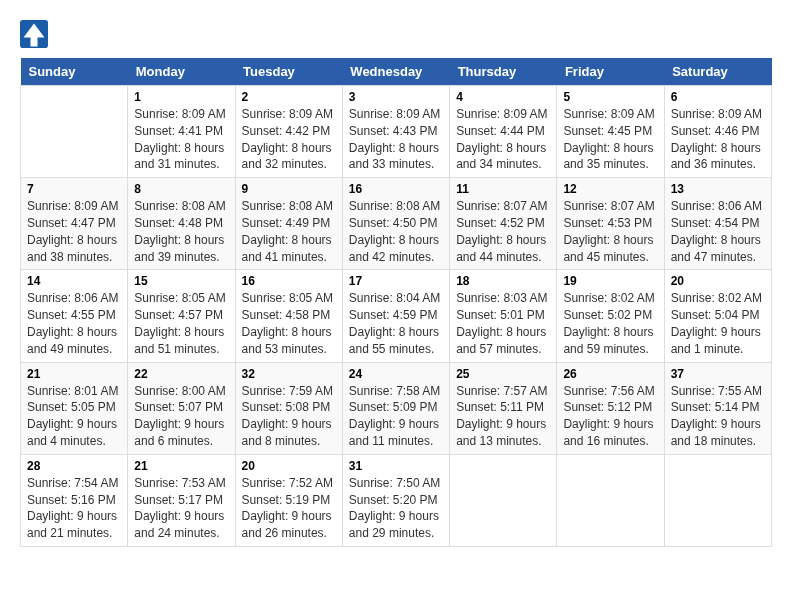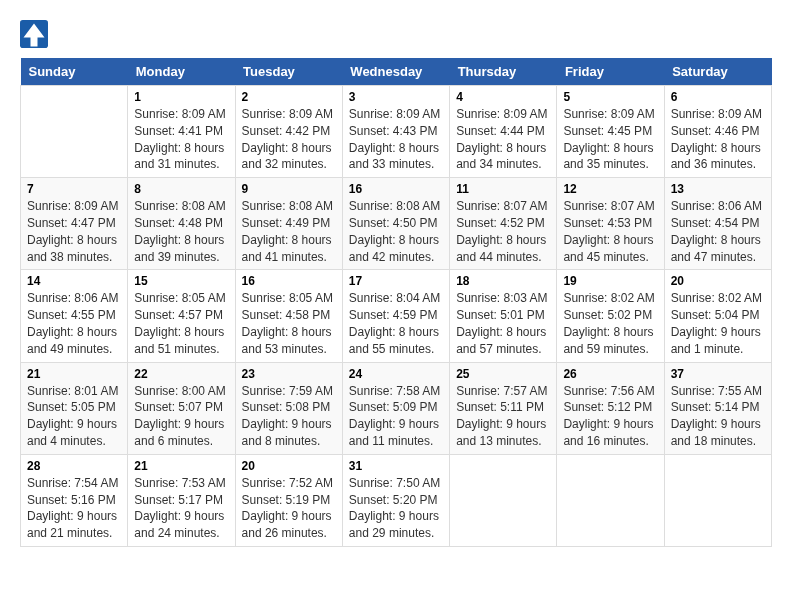--- a/index.html
+++ b/index.html
@@ -243,21 +243,21 @@
           Sunrise: 8:01 AM<br>Sunset: 5:05 PM<br>Daylight: 9 hours and 4 minutes.
         </div>
       </td>
         <td>
         <div class="day-num">22</div>
         <div class="day-info">
           Sunrise: 8:00 AM<br>Sunset: 5:07 PM<br>Daylight: 9 hours and 6 minutes.
         </div>
       </td>
         <td>
-        <div class="day-num">23</div>
+        <div class="day-num">32</div>
         <div class="day-info">
           Sunrise: 7:59 AM<br>Sunset: 5:08 PM<br>Daylight: 9 hours and 8 minutes.
         </div>
       </td>
         <td>
         <div class="day-num">24</div>
         <div class="day-info">
           Sunrise: 7:58 AM<br>Sunset: 5:09 PM<br>Daylight: 9 hours and 11 minutes.
         </div>
       </td>

